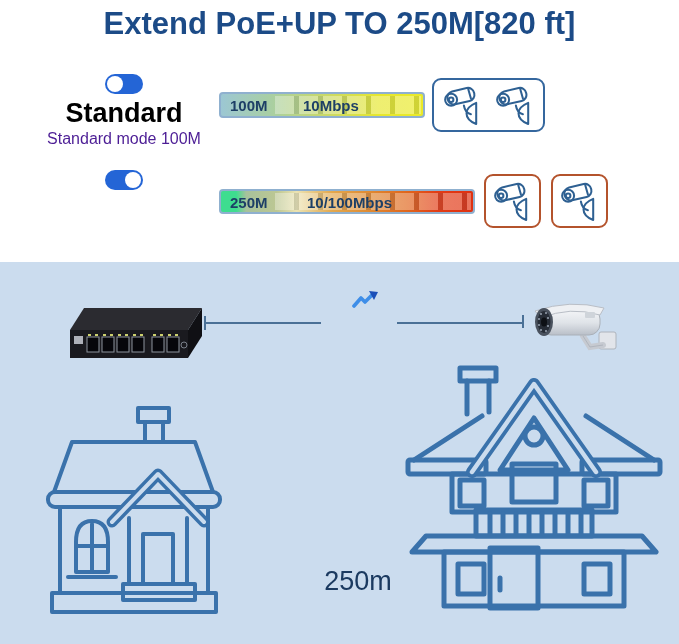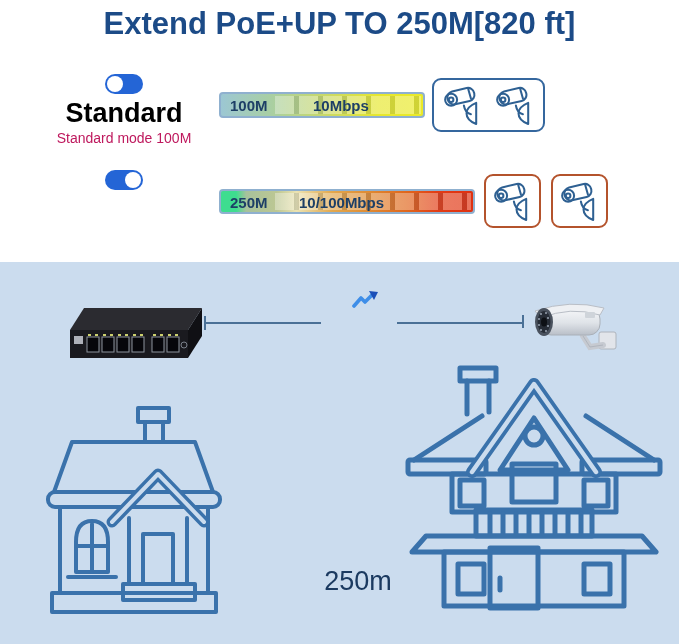--- a/index.html
+++ b/index.html
@@ -12,21 +12,21 @@
     font-size:31px;font-weight:bold;color:#1c4b87;letter-spacing:0px;}
 
   
   .mode-col{left:34px;width:180px;text-align:center;}
   .toggle{position:relative;display:inline-block;width:38px;height:20px;
     background:#2465d6;border-radius:10px;}
   .toggle .knob{position:absolute;top:2px;left:2px;width:16px;height:16px;
     border-radius:50%;background:#ffffff;}
   .toggle.on .knob{left:auto;right:2px;}
   .mode-name{font-size:27px;font-weight:bold;color:#000000;line-height:1.05;margin-top:1px;}
-  .mode-sub{font-size:14px;color:#be185d;margin-top:3px;}
+  .mode-sub{font-size:16px;color:#4c1d95;margin-top:3px;}
 
   
   .bar{border:2px solid #8fb0cf;border-radius:4px;box-sizing:border-box;overflow:hidden;padding-left:40px;}
   .bar::after{content:'';position:absolute;top:2px;bottom:2px;left:54px;right:2px;
     background:repeating-linear-gradient(90deg,
       rgba(255,255,255,0.32) 0 19px, rgba(70,90,120,0.16) 19px 24px);}
   .bar .lbl{position:absolute;z-index:2;font-size:15px;font-weight:bold;
     color:#1d3f66;top:50%;transform:translateY(-50%);white-space:nowrap;}
   #bar-standard{left:219px;top:92px;width:206px;height:26px;}
   #bar-extend{left:219px;top:189px;width:256px;height:25px;}
@@ -69,39 +69,39 @@
   <div id="title" class="abs">Extend PoE+UP TO 250M[820 ft]</div>
 
   <div class="abs mode-col" style="top:74px">
     <span class="toggle"><span class="knob"></span></span>
     <div class="mode-name">Standard</div>
     <div class="mode-sub">Standard mode 100M</div>
   </div>
 
   <div id="bar-standard" class="abs bar" style="background: linear-gradient(90deg, rgb(156, 199, 211) 0%, rgb(169, 207, 162) 25%, rgb(205, 218, 96) 55%, rgb(230, 231, 46) 78%, rgb(234, 234, 40) 100%);">
     <span class="lbl" style="left:9px">100M</span>
-    <span class="lbl" style="left:92px">10Mbps</span>
+    <span class="lbl" style="left:82px">10Mbps</span>
   </div>
 
   <div id="box-standard" class="abs cam-box" style="border-color: rgb(53, 103, 158);">
     <svg width="44" height="41">
         <use href="#cam-outline"></use>
       </svg>
     <svg width="44" height="41">
         <use href="#cam-outline"></use>
       </svg>
   </div>
 
   <div class="abs mode-col" style="top:170px">
     <span class="toggle on"><span class="knob"></span></span>
   </div>
 
   <div id="bar-extend" class="abs bar" style="background: linear-gradient(90deg, rgb(62, 221, 143) 0%, rgb(62, 221, 143) 6%, rgb(167, 194, 156) 10%, rgb(188, 199, 147) 22%, rgb(235, 227, 178) 30%, rgb(227, 168, 78) 44%, rgb(223, 140, 52) 58%, rgb(224, 102, 29) 74%, rgb(226, 60, 21) 86%, rgb(223, 49, 16) 100%);">
     <span class="lbl" style="left:9px">250M</span>
-    <span class="lbl" style="left:78px">10/100Mbps</span>
+    <span class="lbl" style="left:86px">10/100Mbps</span>
   </div>
 
   <div id="box-extend-1" class="abs cam-box" style="border-color: rgb(180, 83, 44);">
     <svg width="44" height="41">
         <use href="#cam-outline"></use>
       </svg>
   </div>
   <div id="box-extend-2" class="abs cam-box" style="border-color: rgb(180, 83, 44);">
     <svg width="44" height="41">
         <use href="#cam-outline"></use>

